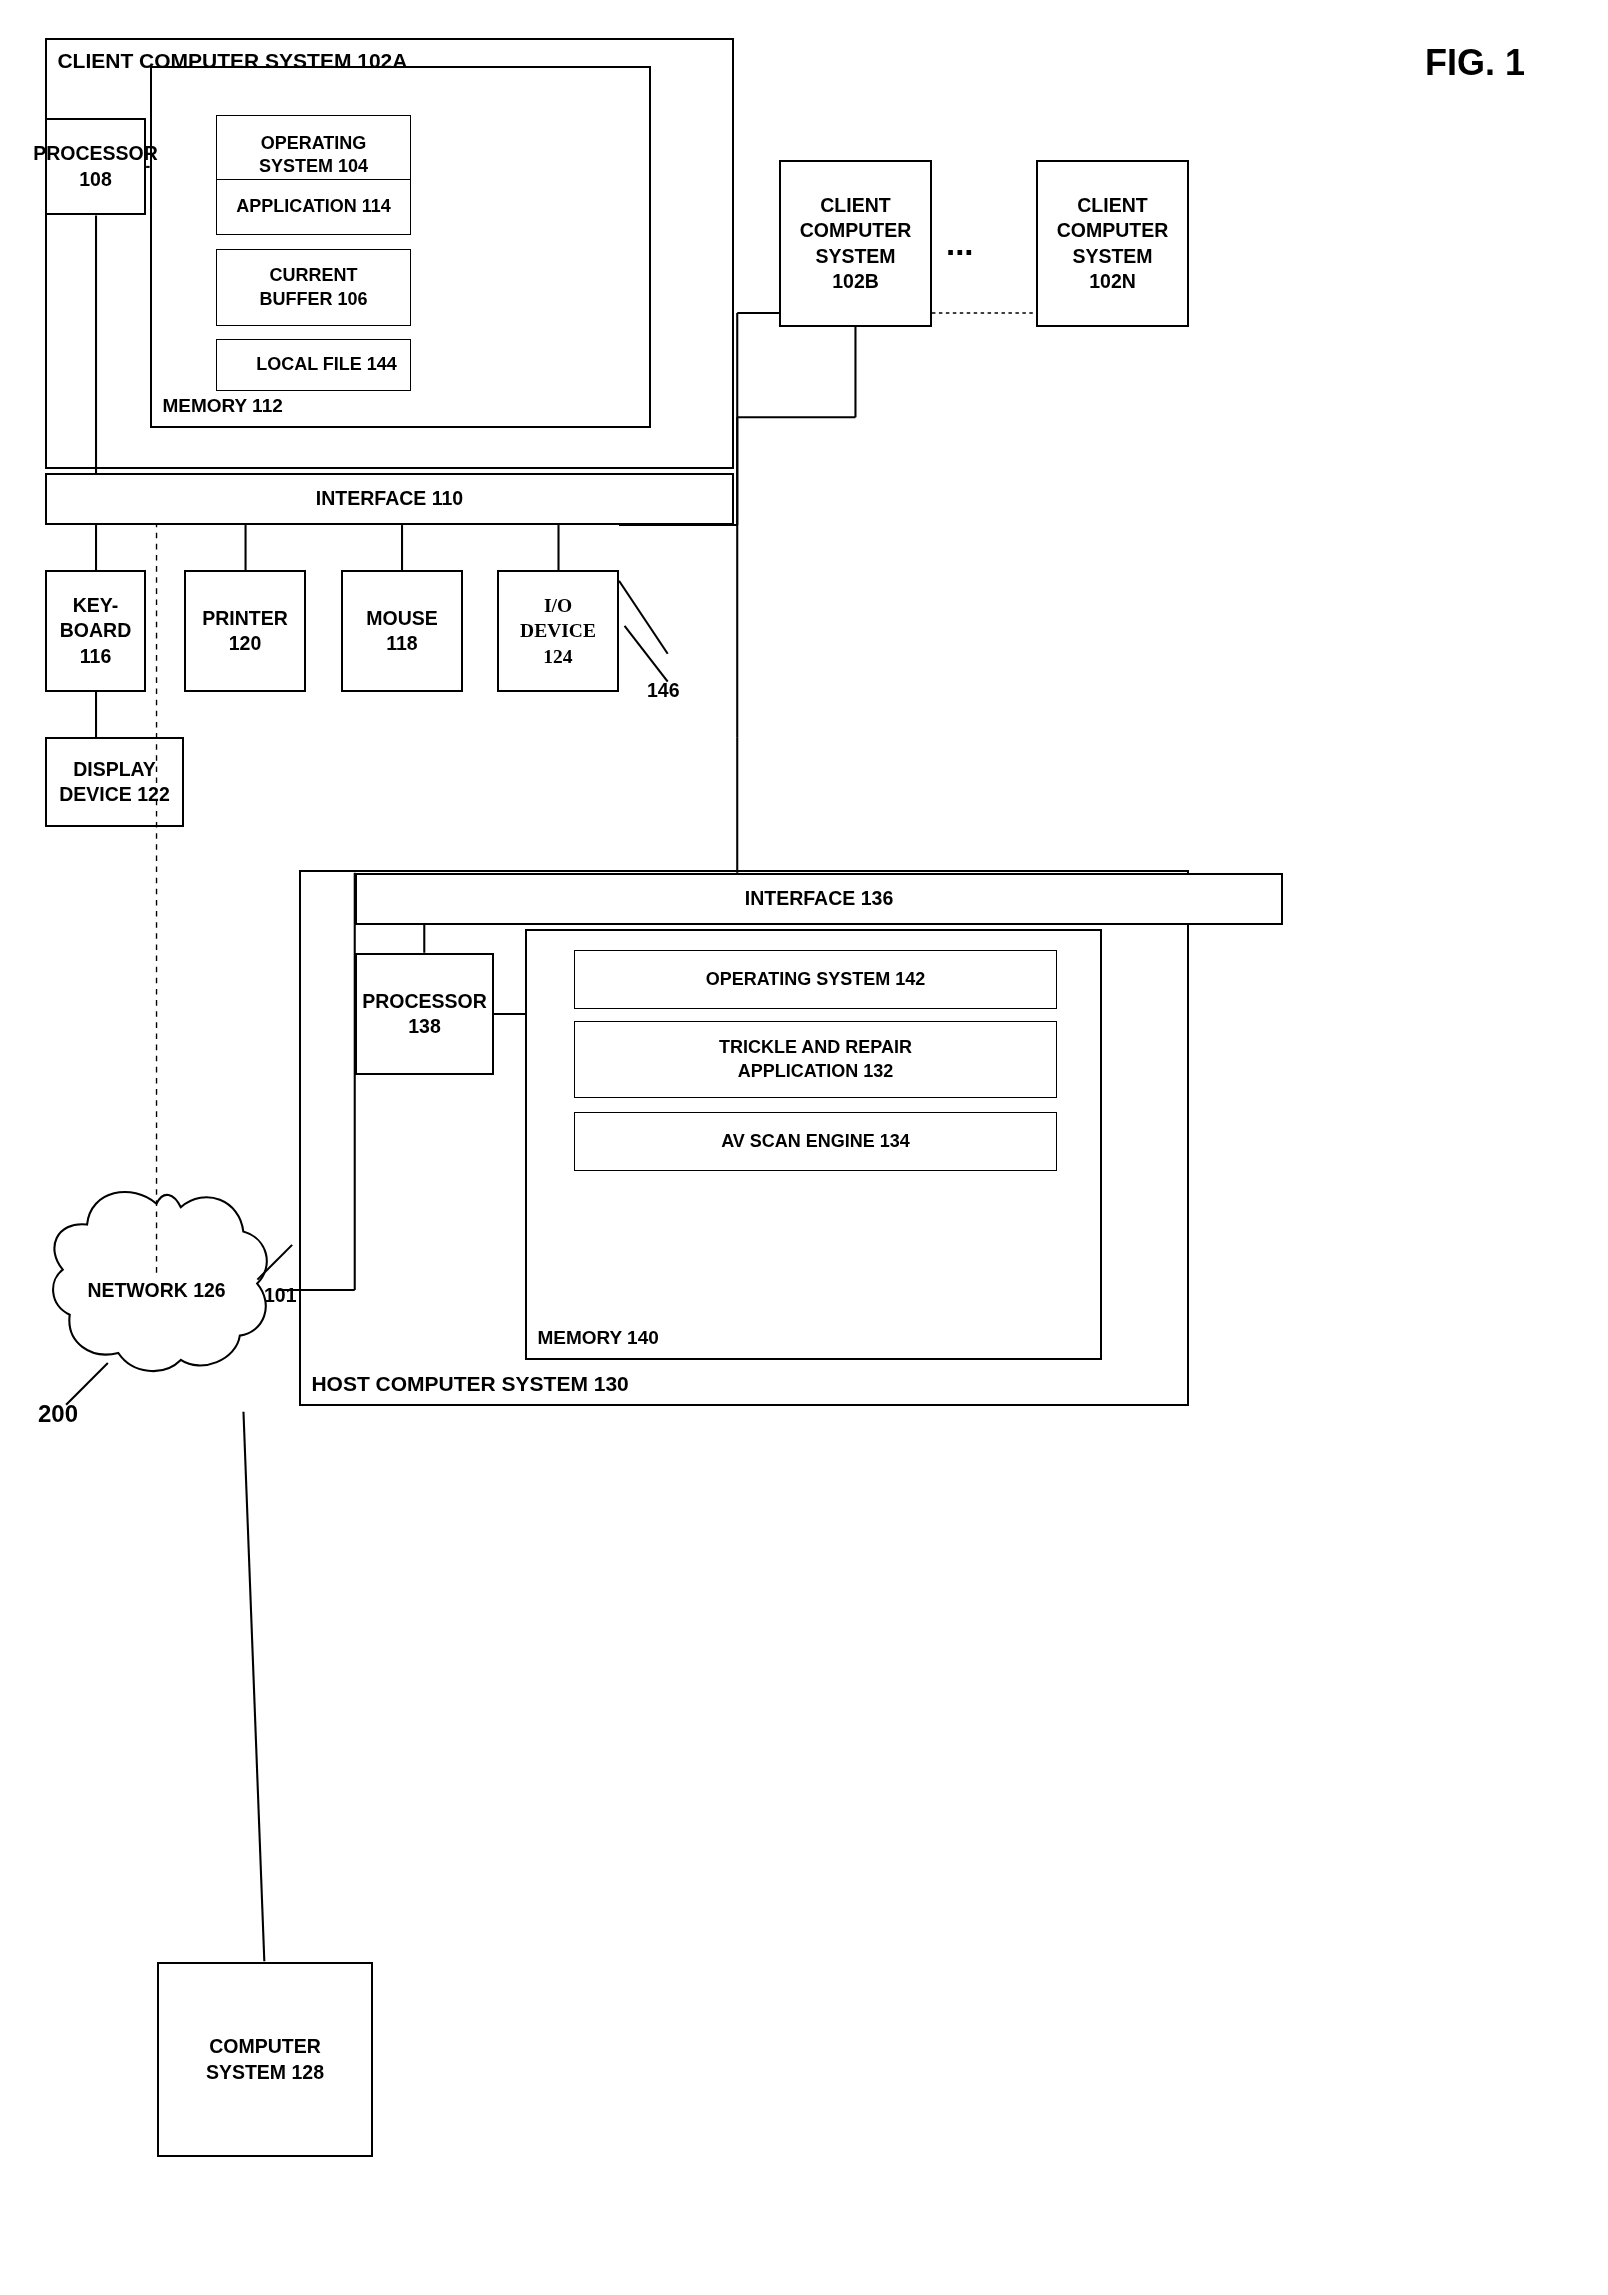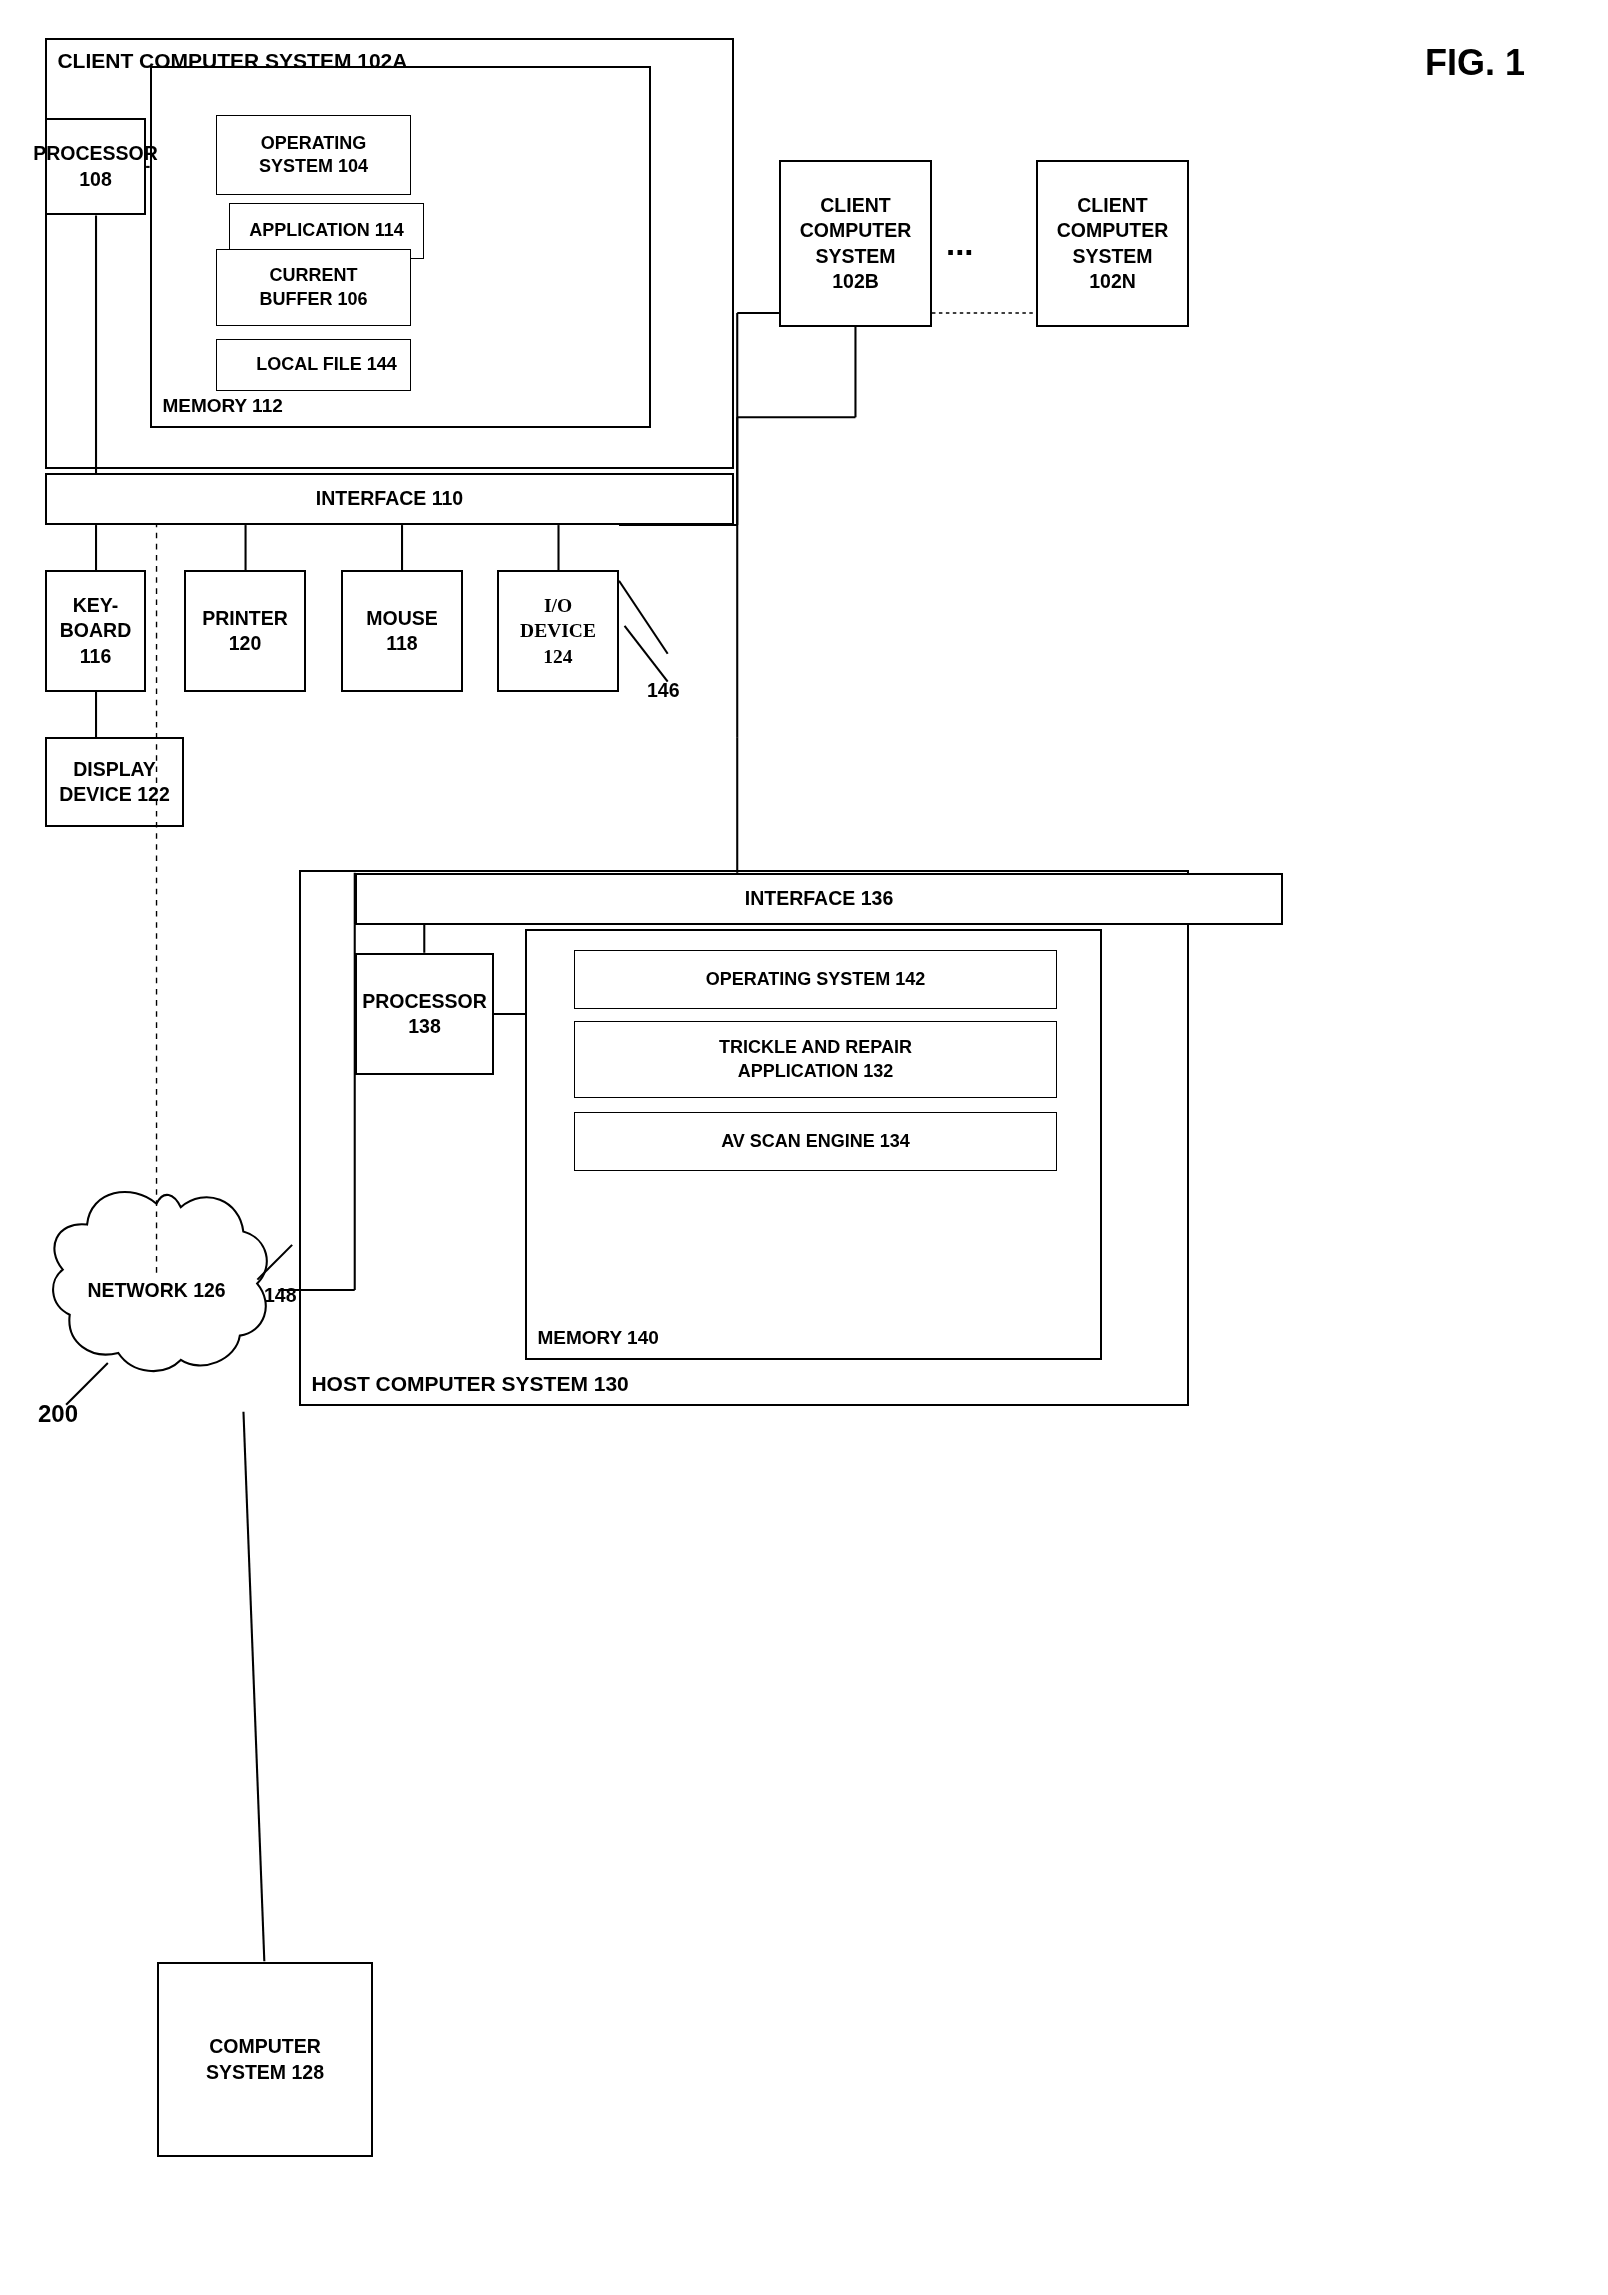--- a/index.html
+++ b/index.html
@@ -80,21 +80,21 @@
   </div>
 
   <div class="box" style="left:150px; top:66px; width:501px; height:362px; align-items:flex-end; justify-content:flex-start; padding:7px 10.4px; font-size:19px;">
     <span>MEMORY 112</span>
   </div>
 
   <div class="box-thin" style="left:216px; top:87px; width:195px; height:80px;margin-top:28px;">
     <span>OPERATING<br>SYSTEM  104</span>
   </div>
 
-  <div class="box-thin" style="left:229px; top:179px; width:195px; height:56px;margin-top:24px;">
+  <div class="box-thin" style="left:216px; top:179px; width:195px; height:56px;">
     <span>APPLICATION 114</span>
   </div>
 
   <div class="box-thin" style="left:216px; top:249px; width:195px; height:77px;">
     <span>CURRENT<br>BUFFER 106</span>
   </div>
 
   <div class="box-thin" style="left:216px; top:339px; width:195px; height:52px;padding-left:26px;">
     <span>LOCAL FILE 144</span>
   </div>
@@ -177,21 +177,21 @@
              C45 250, 80 275, 120 265 
              C140 295, 185 300, 210 275 
              C240 295, 290 275, 295 240 
              C330 235, 345 195, 320 165 
              C345 140, 335 100, 300 90 
              C295 45, 245 25, 210 55 
              C200 35, 185 30, 175 50Z" fill="white" stroke="black" stroke-width="3"></path>
     <text x="175" y="185" text-anchor="middle" font-size="28" font-weight="bold" font-family="Arial">NETWORK 126</text>
   </svg>
 
-  <div class="label-text" style="left:264px; top:1283px;">148</div>
+  <div class="label-text" style="left:264px; top:1283px;">101</div>
 
   <div class="label-text" style="left:38px; top:1398px; font-size:24px;">200</div>
 
   <div class="box" style="left:157px; top:1962px; width:216px; height:195px;">
     <span>COMPUTER<br>SYSTEM 128</span>
   </div>
 
   <svg class="lines-svg" viewBox="0 0 2312 3300">
 
     <line x1="210" y1="240" x2="215" y2="240" stroke="black" stroke-width="3"></line>

